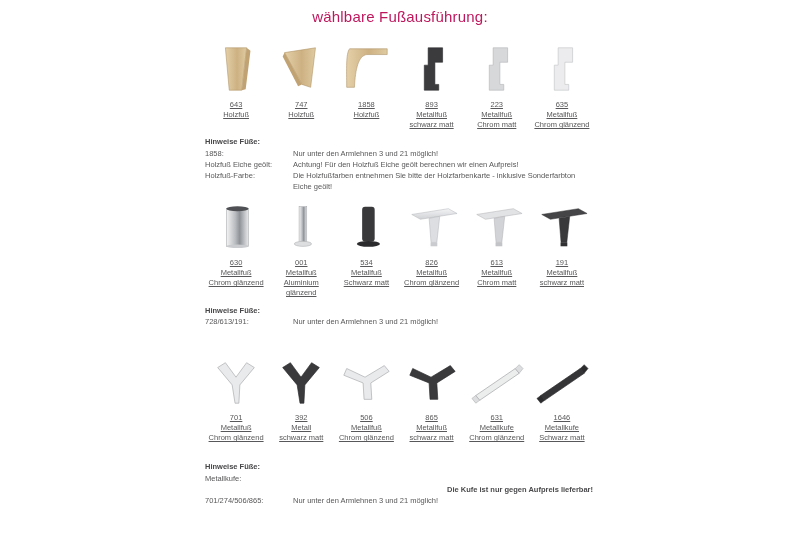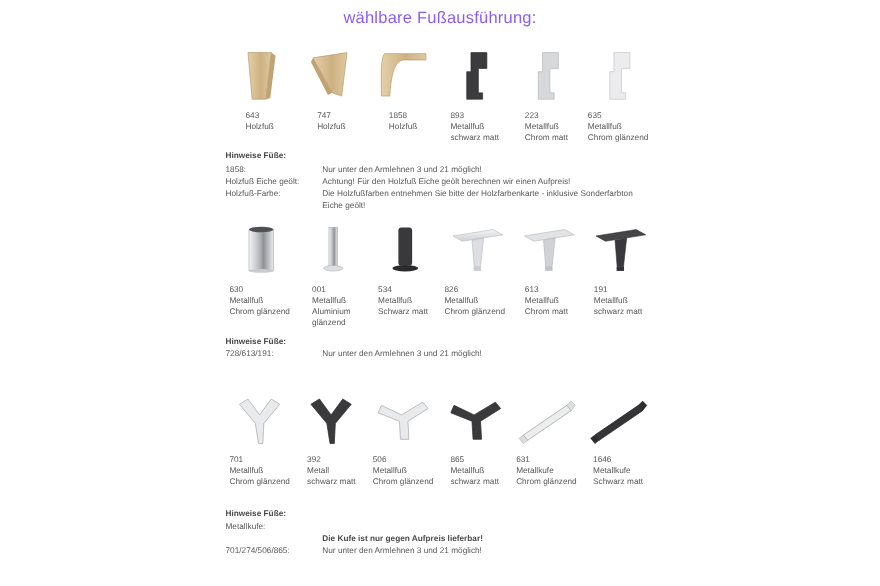--- a/index.html
+++ b/index.html
@@ -2,38 +2,38 @@
 <html><head>
 <meta charset="utf-8">
 <style>
   html,body { margin:0; padding:0; background:#ffffff; }
   .page {
     position:relative; width:800px; height:533px; background:#ffffff;
     font-family:"Liberation Sans", sans-serif; color:#58585a; overflow:hidden;
   }
   .title {
     position:absolute; top:8px; left:0; width:100%;
-    text-align:center; font-size:15px; color:#8b5cf6; letter-spacing:0.2px;
+    text-align:center; font-size:15px; color:#be185d; letter-spacing:0.2px;
   }
   .section { position:absolute; left:205px; width:388px; }
   .s1 { top:42px; } .s2 { top:200px; } .s3 { top:355px; }
   .feet-grid { display:grid; grid-template-columns:repeat(6,1fr); column-gap:3px; }
   .foot-cell { display:flex; flex-direction:column; align-items:center; }
   .foot-img { height:54px; width:58px; display:flex; align-items:flex-end; justify-content:center; }
   .foot-img svg { display:block; }
-  .foot-label { margin-top:4px; font-size:7.5px; line-height:1.35; color:#58585a; }
+  .foot-label { margin-top:4px; text-align:center; font-size:7.5px; line-height:1.35; color:#58585a;text-decoration:underline; }
   .foot-label .num { display:block; }
   .foot-label .ln { display:block; }
   .hints { margin-top:7px; font-size:7.5px; line-height:1.45; color:#58585a; }
   .s3 .hints { margin-top:19px; }
   .hints-heading { font-weight:bold; color:#464648; margin-bottom:1px; }
   .hint-row { display:flex; align-items:flex-start; }
   .hint-key { width:88px; flex-shrink:0; }
   .hint-value { flex:1; }
-  .bold { font-weight:bold; color:#4a4a4c; }
+  .bold { font-weight:bold; color:#4a4a4c;text-align:right; }
   .defs { position:absolute; width:0; height:0; }
 </style>
 </head>
 <body>
 
 <svg class="defs" aria-hidden="true">
   <defs>
     <linearGradient id="gWood" x1="0" y1="0" x2="1" y2="0">
       <stop offset="0" stop-color="#e5d0a8"></stop>
         <stop offset="0.55" stop-color="#cdb183"></stop>

